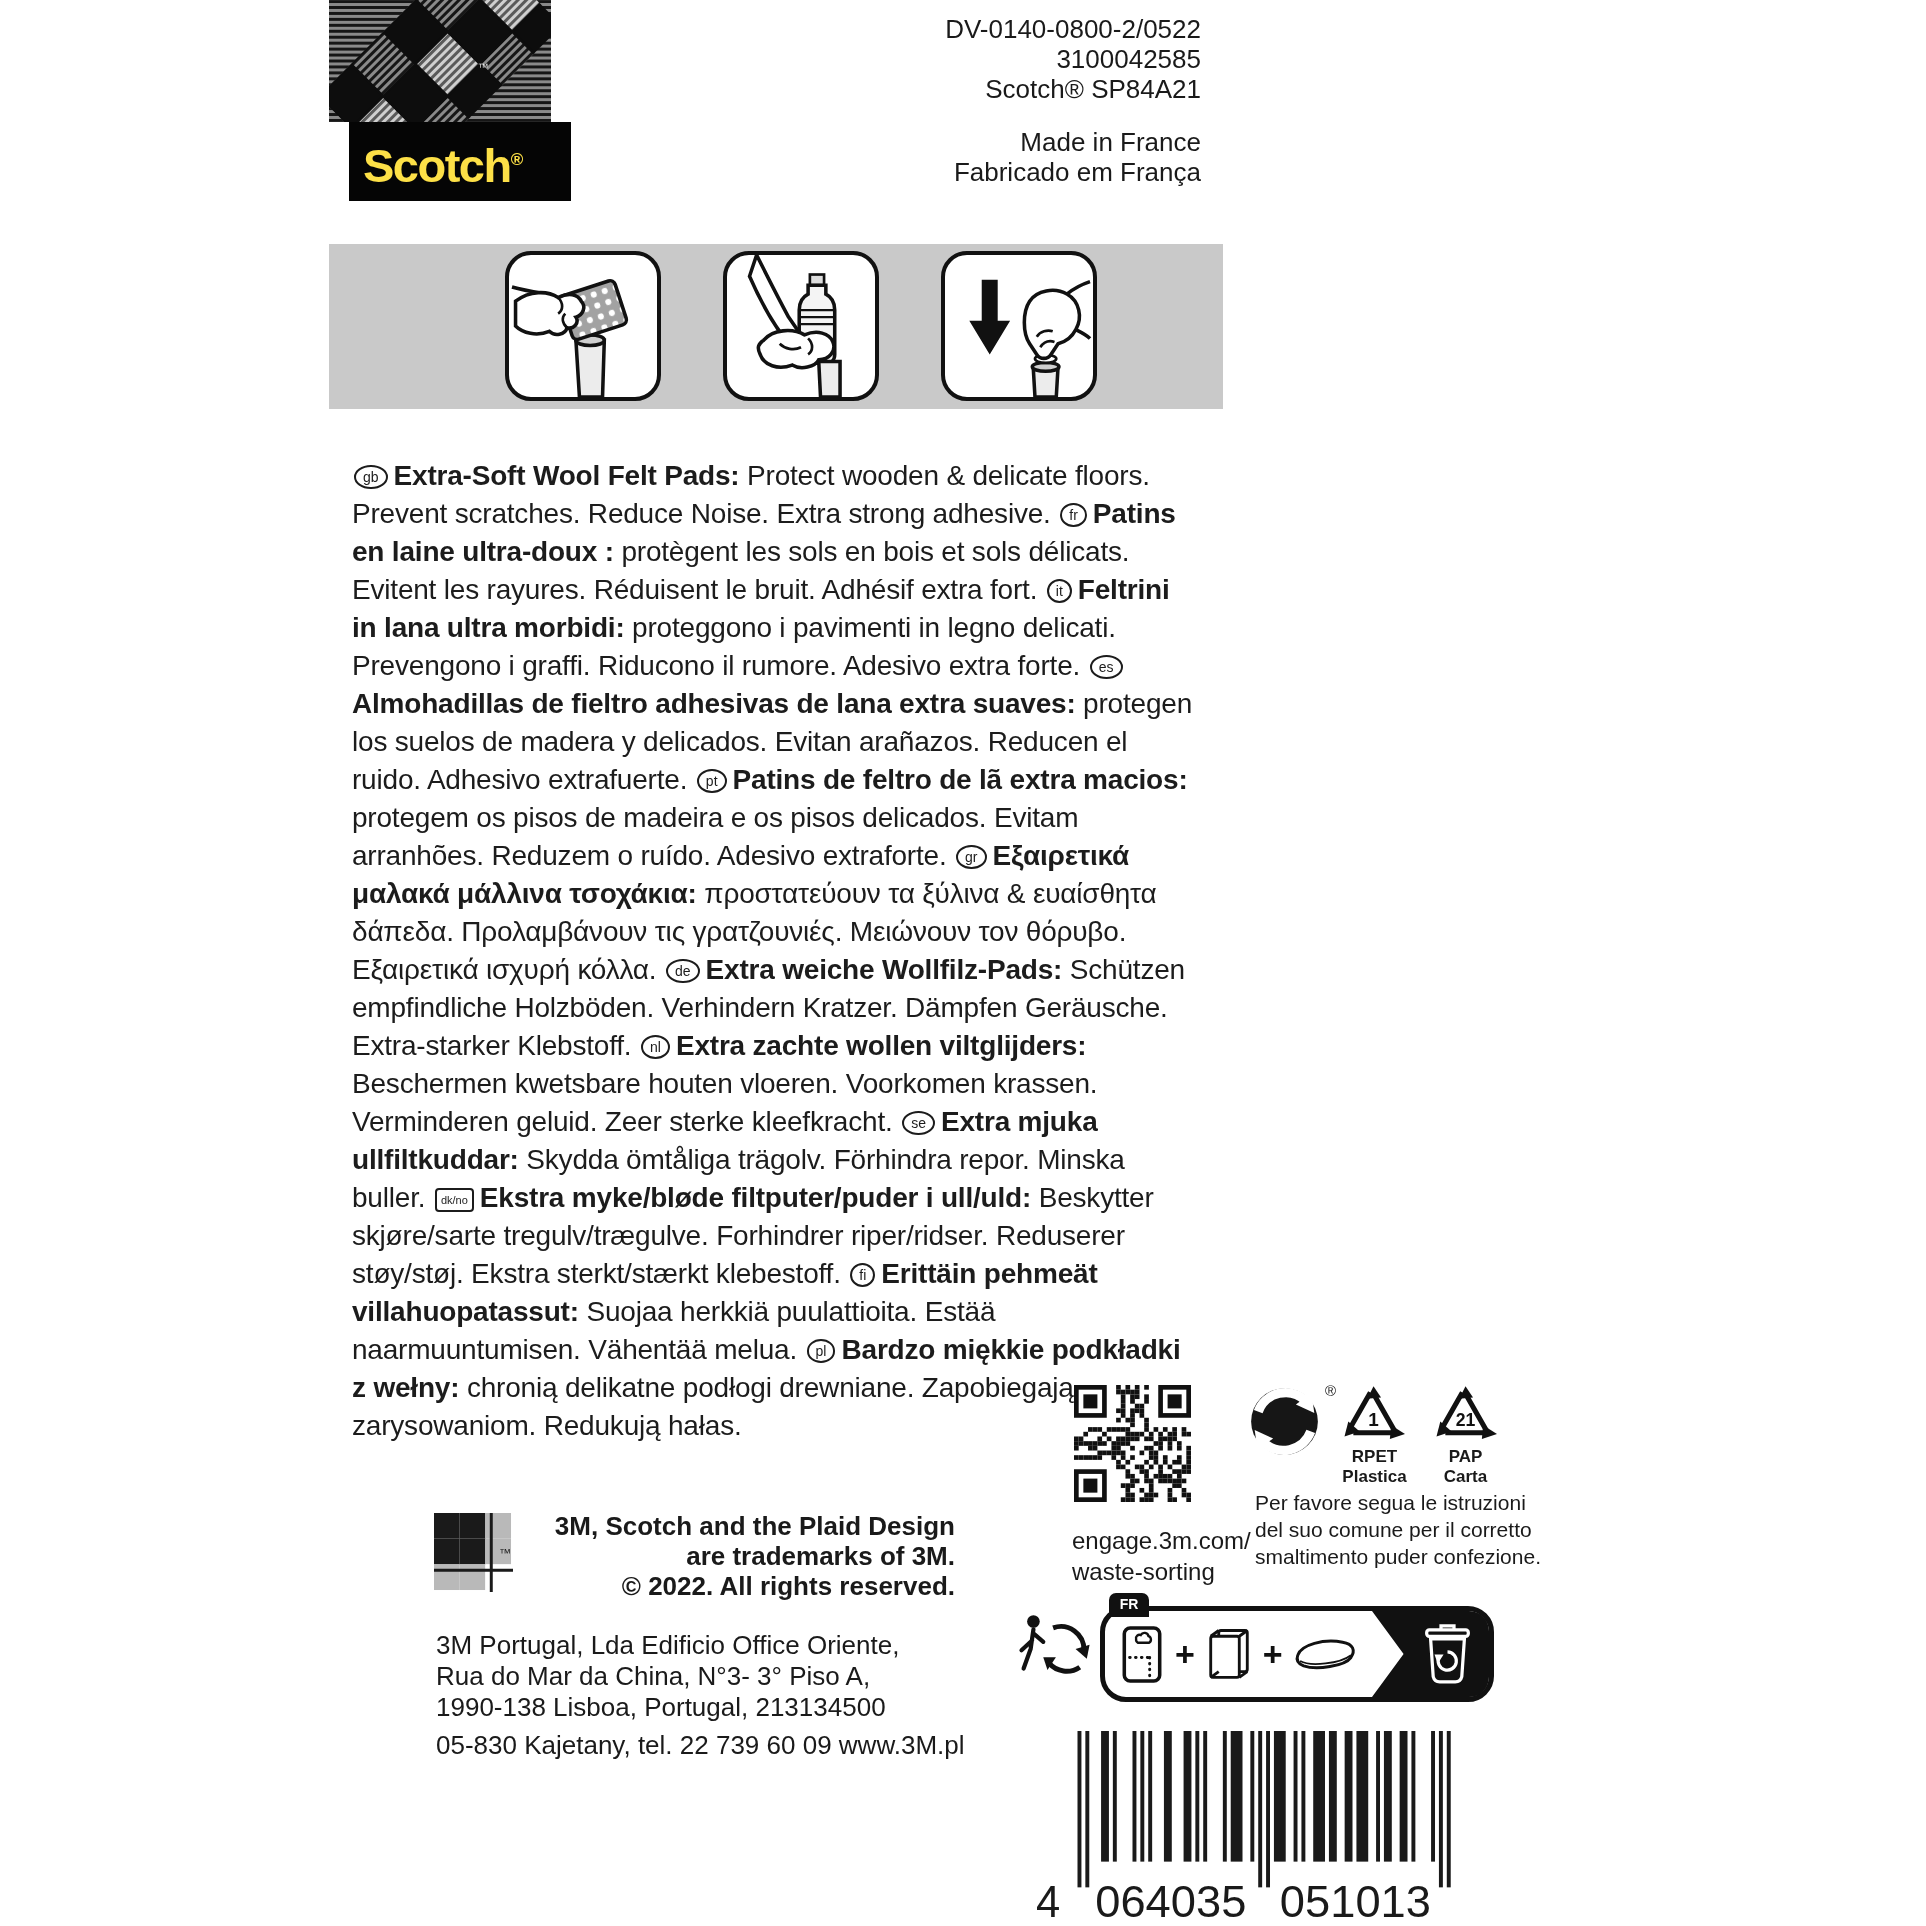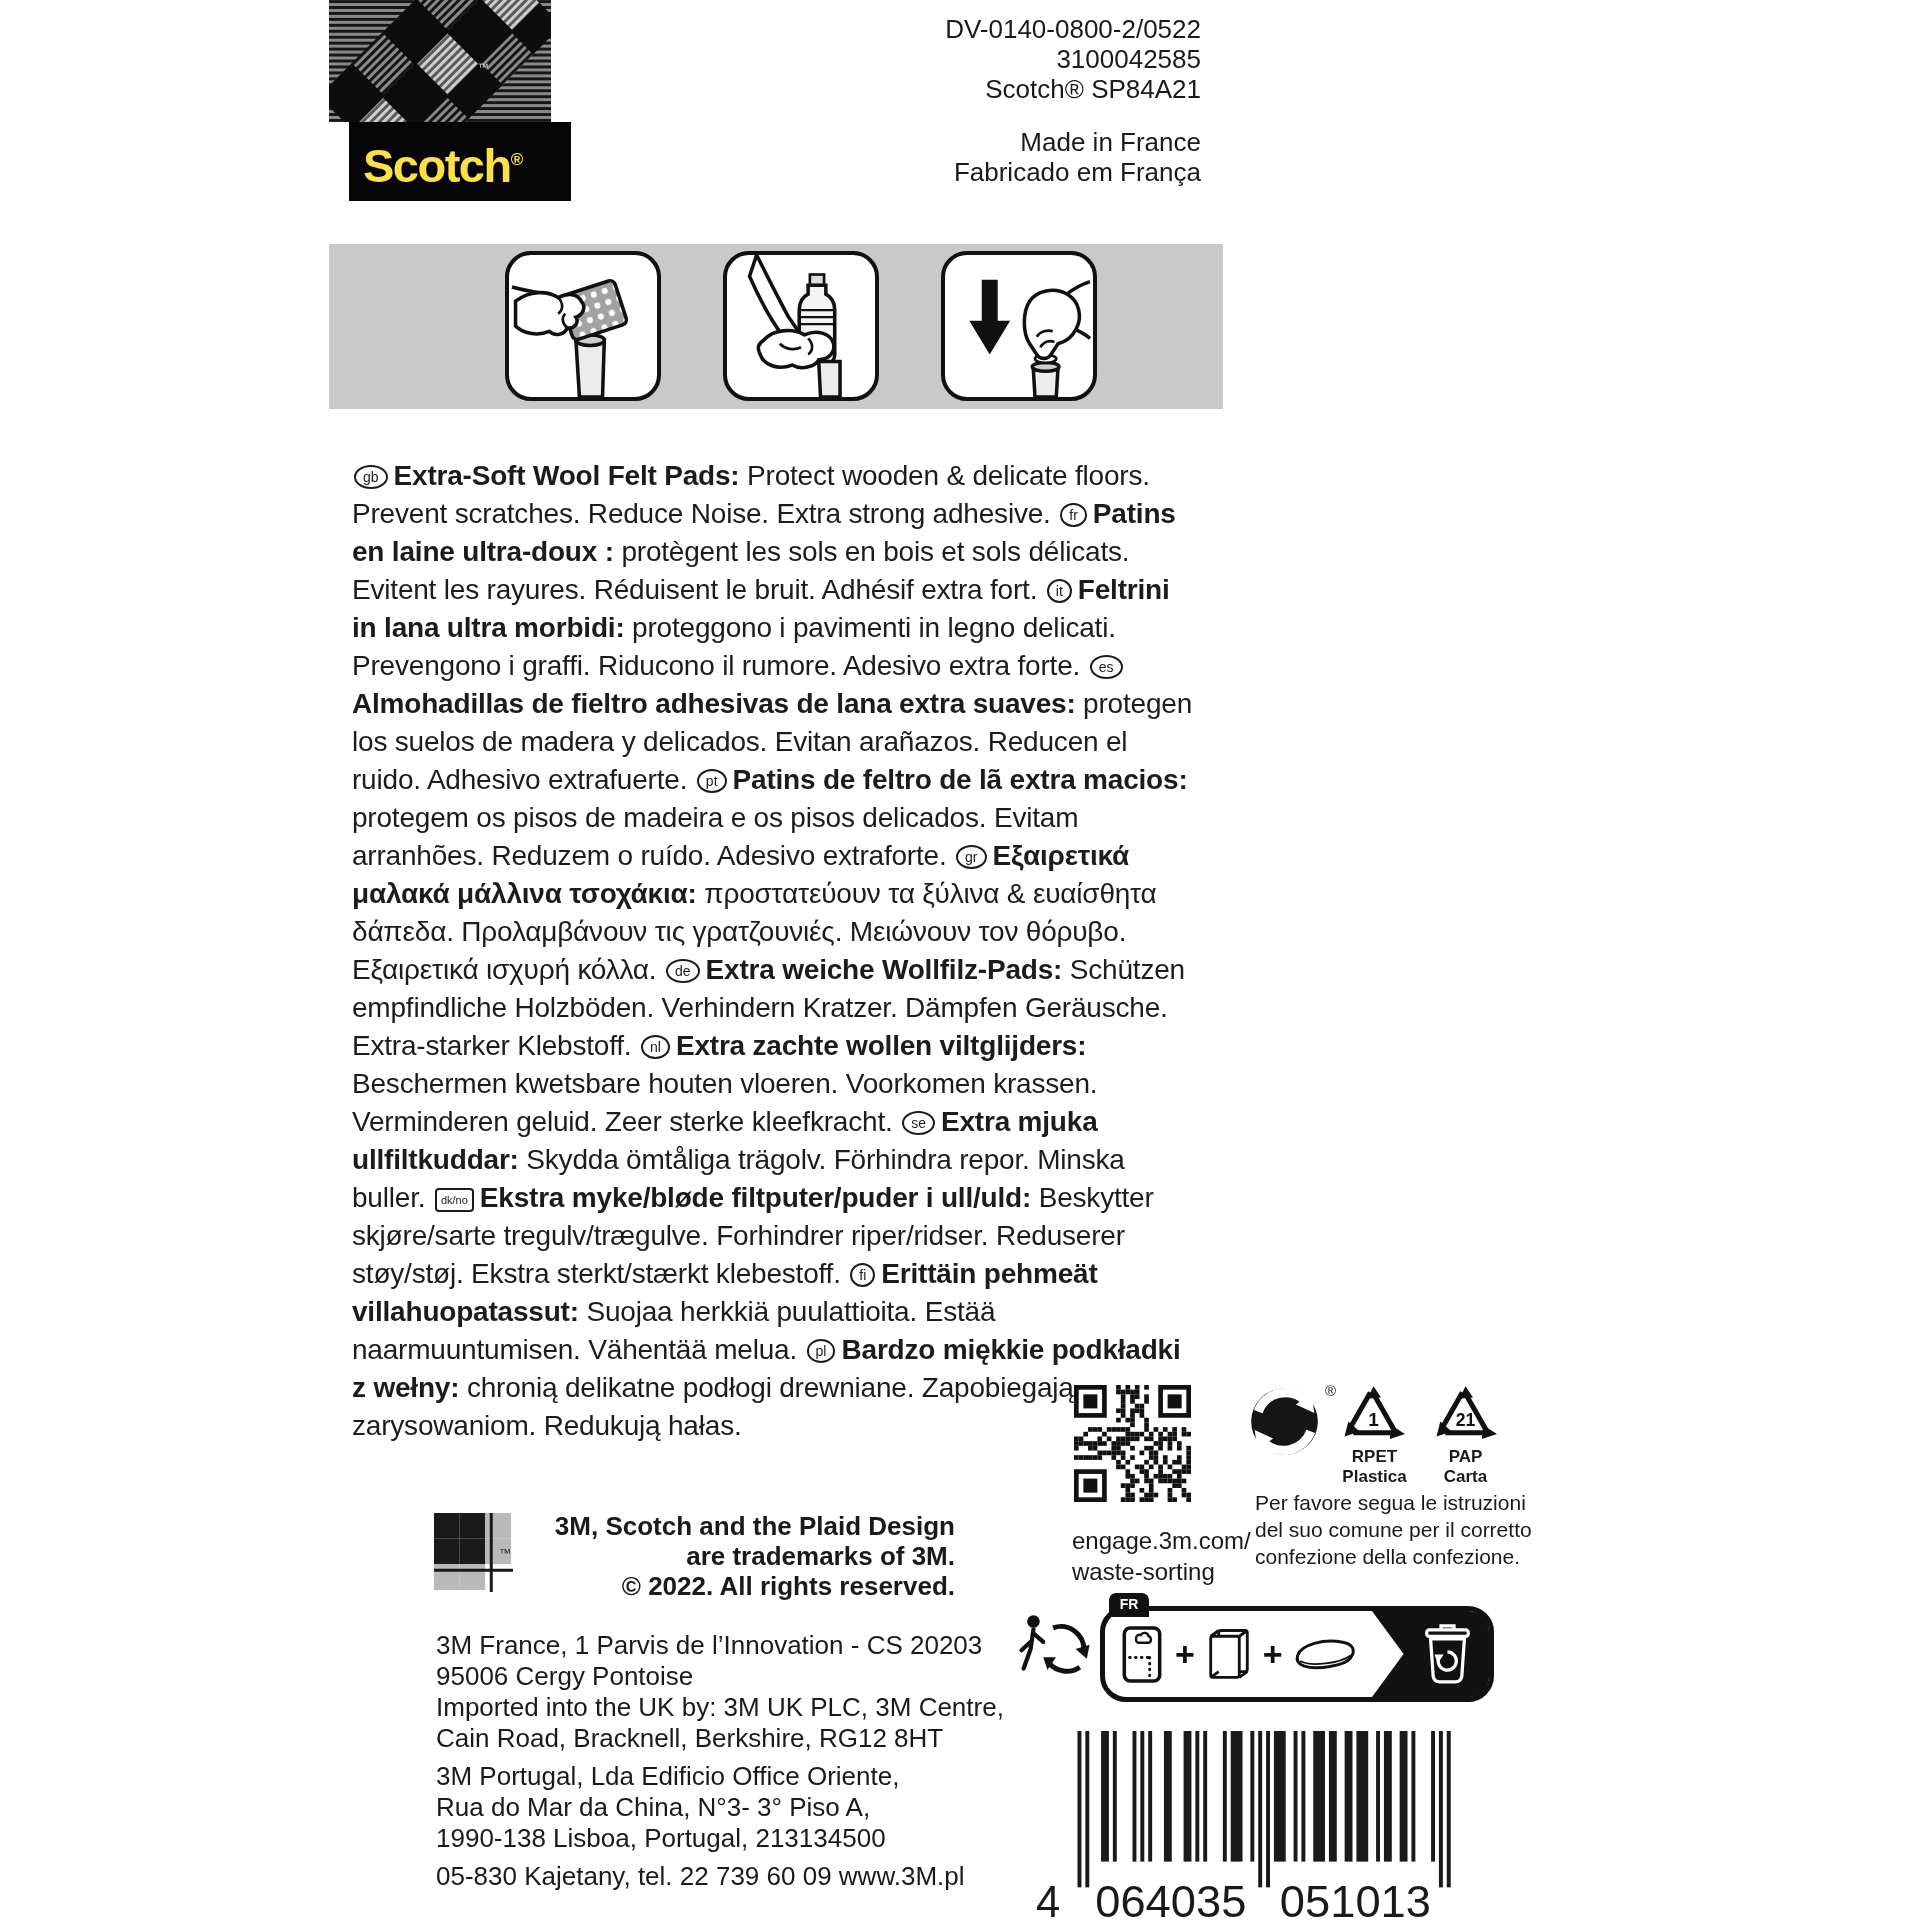--- a/index.html
+++ b/index.html
@@ -471,21 +471,21 @@
     <polygon points="4,80 10,56 28,72" fill="#111"></polygon>
     <text x="50" y="64" font-size="28" font-weight="bold" text-anchor="middle" fill="#111">21</text>
   </svg>
   <div class="tri-label" id="lab-paper">
     <div>PAP</div>
       <div>Carta</div>
   </div>
   <div id="recycle-note">
       <div>Per favore segua le istruzioni</div>
       <div>del suo comune per il corretto</div>
-      <div>confezione della confezione.</div>
+      <div>smaltimento puder confezione.</div>
     </div>
 
   <svg id="plaid-tm" viewBox="0 0 80 80">
     <rect x="0" y="0" width="26" height="26" fill="#1a1a1a"></rect>
       <rect x="26" y="0" width="26" height="26" fill="#1a1a1a"></rect>
       <rect x="52" y="0" width="26" height="26" fill="#b9b9b9"></rect>
     <rect x="0" y="26" width="26" height="26" fill="#1a1a1a"></rect>
       <rect x="26" y="26" width="26" height="26" fill="#1a1a1a"></rect>
       <rect x="52" y="26" width="26" height="26" fill="#b9b9b9"></rect>
     <rect x="0" y="52" width="26" height="26" fill="#b9b9b9"></rect>
@@ -493,26 +493,20 @@
       <rect x="52" y="52" width="26" height="26" fill="#fff"></rect>
     <path d="M58 0 V80 M0 58 H80" stroke="#1a1a1a" stroke-width="3"></path>
   </svg>
   <span style="position:absolute;left:499px;top:1546px;font-size:12px;">™</span>
   <div id="tm-text">
       <div>3M, Scotch and the Plaid Design</div>
       <div>are trademarks of 3M.</div>
       <div>© 2022. All rights reserved.</div>
     </div>
   <div id="addresses">
-      <div class="addr-group">
-        <div>3M France, 1 Parvis de l’Innovation - CS 20203</div>
-        <div>95006 Cergy Pontoise</div>
-        <div>Imported into the UK by: 3M UK PLC, 3M Centre,</div>
-        <div>Cain Road, Bracknell, Berkshire, RG12 8HT</div>
-      </div>
       <div class="addr-group">
         <div>3M Portugal, Lda Edificio Office Oriente,</div>
         <div>Rua do Mar da China, N°3- 3° Piso A,</div>
         <div>1990-138 Lisboa, Portugal, 213134500</div>
       </div>
       <div class="addr-group">
         <div>05-830 Kajetany, tel. 22 739 60 09 www.3M.pl</div>
       </div>
     </div>
 

